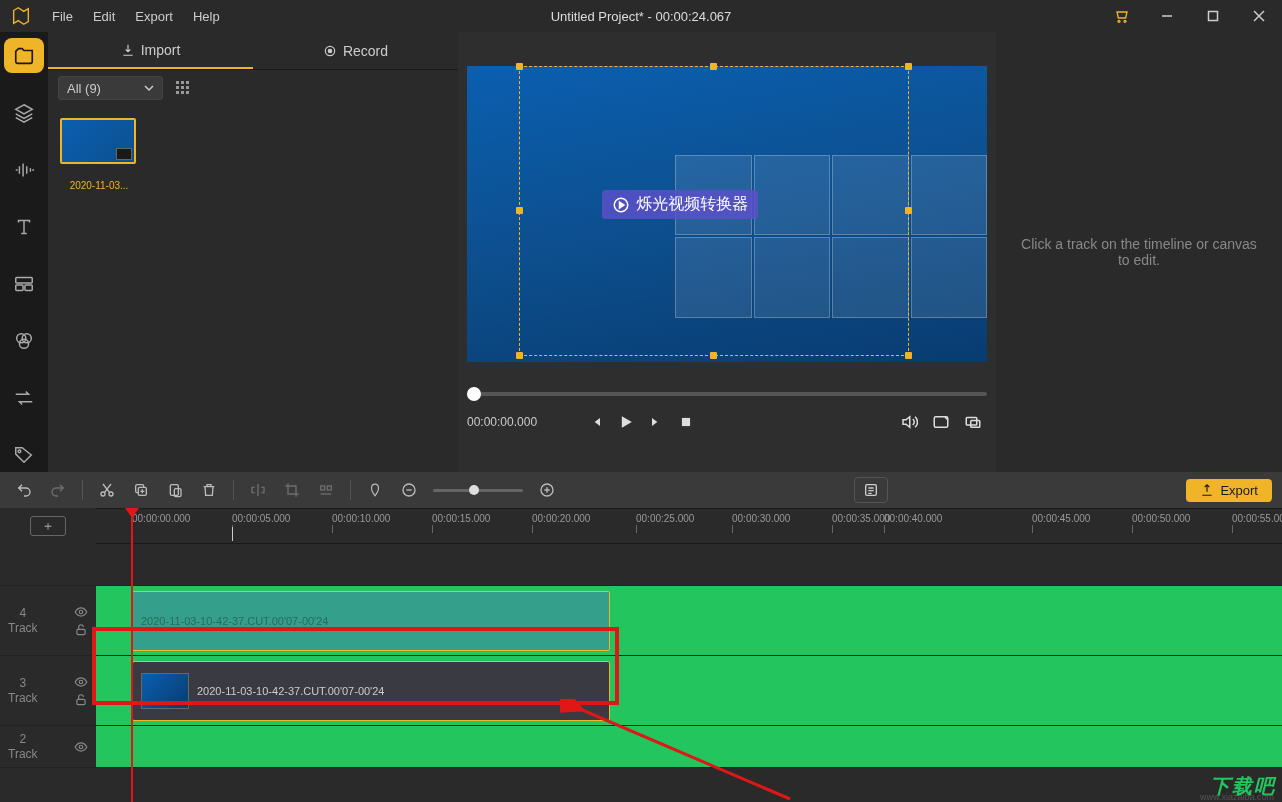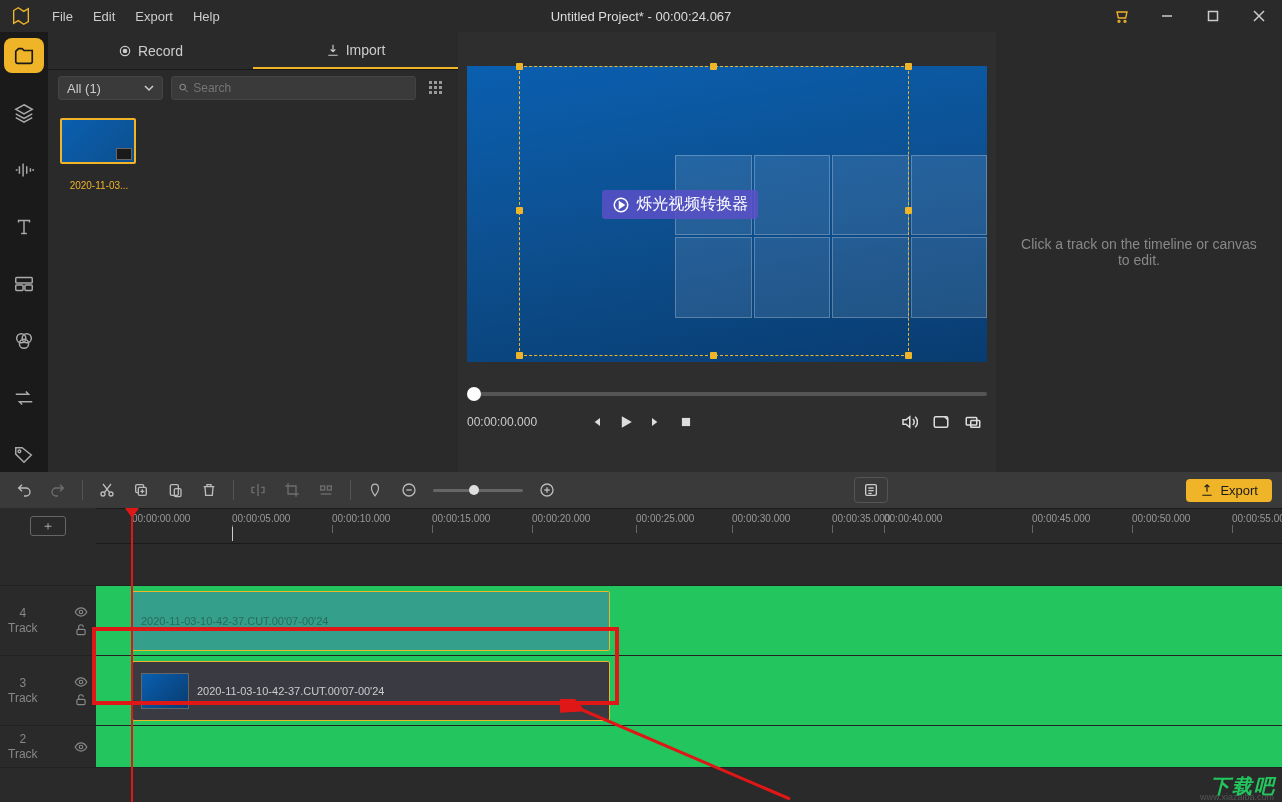--- a/index.html
+++ b/index.html
@@ -188,47 +188,40 @@
     <div class="leftnav-btn">
         <svg width="22" height="22" viewBox="0 0 24 24" fill="none" stroke="currentColor" stroke-width="1.6">
           <path d="M20 12l-8 8-9-9V4h7z"></path>
           <circle cx="7" cy="8" r="1.5"></circle>
         </svg>
       </div>
   </div>
 
   <div class="media-panel">
     <div class="media-tabs">
+      <div class="media-tab active">
+        <svg width="14" height="14" viewBox="0 0 24 24" fill="none" stroke="#ccc" stroke-width="2">
+            <path d="M12 3v12m0 0l-4-4m4 4l4-4M4 21h16"></path>
+          </svg>
+        <span>Import</span>
+      </div>
       <div class="media-tab">
         <svg width="14" height="14" viewBox="0 0 24 24" fill="none" stroke="#ccc" stroke-width="2">
             <circle cx="12" cy="12" r="8"></circle>
             <circle cx="12" cy="12" r="3" fill="#ccc"></circle>
           </svg>
         <span>Record</span>
       </div>
-      <div class="media-tab active">
-        <svg width="14" height="14" viewBox="0 0 24 24" fill="none" stroke="#ccc" stroke-width="2">
-            <path d="M12 3v12m0 0l-4-4m4 4l4-4M4 21h16"></path>
-          </svg>
-        <span>Import</span>
-      </div>
     </div>
     <div class="media-toolbar">
       <div class="filter-select">
-        <span>All (1)</span>
+        <span>All (9)</span>
         <svg width="10" height="10" viewBox="0 0 10 10">
             <path d="M1 3l4 4 4-4" fill="none" stroke="#ccc" stroke-width="1.5"></path>
           </svg>
-      </div>
-      <div class="search-box">
-        <svg width="12" height="12" viewBox="0 0 24 24" fill="none" stroke="#999" stroke-width="2">
-            <circle cx="10" cy="10" r="6"></circle>
-            <path d="M20 20l-5-5"></path>
-          </svg>
-        <input placeholder="Search" style="">
       </div>
       <div class="grid-btn">
         <svg width="14" height="14" viewBox="0 0 14 14" fill="#999">
             <rect width="3" height="3"></rect>
             <rect x="5" width="3" height="3"></rect>
             <rect x="10" width="3" height="3"></rect>
             <rect y="5" width="3" height="3"></rect>
             <rect x="5" y="5" width="3" height="3"></rect>
             <rect x="10" y="5" width="3" height="3"></rect>
             <rect y="10" width="3" height="3"></rect>

